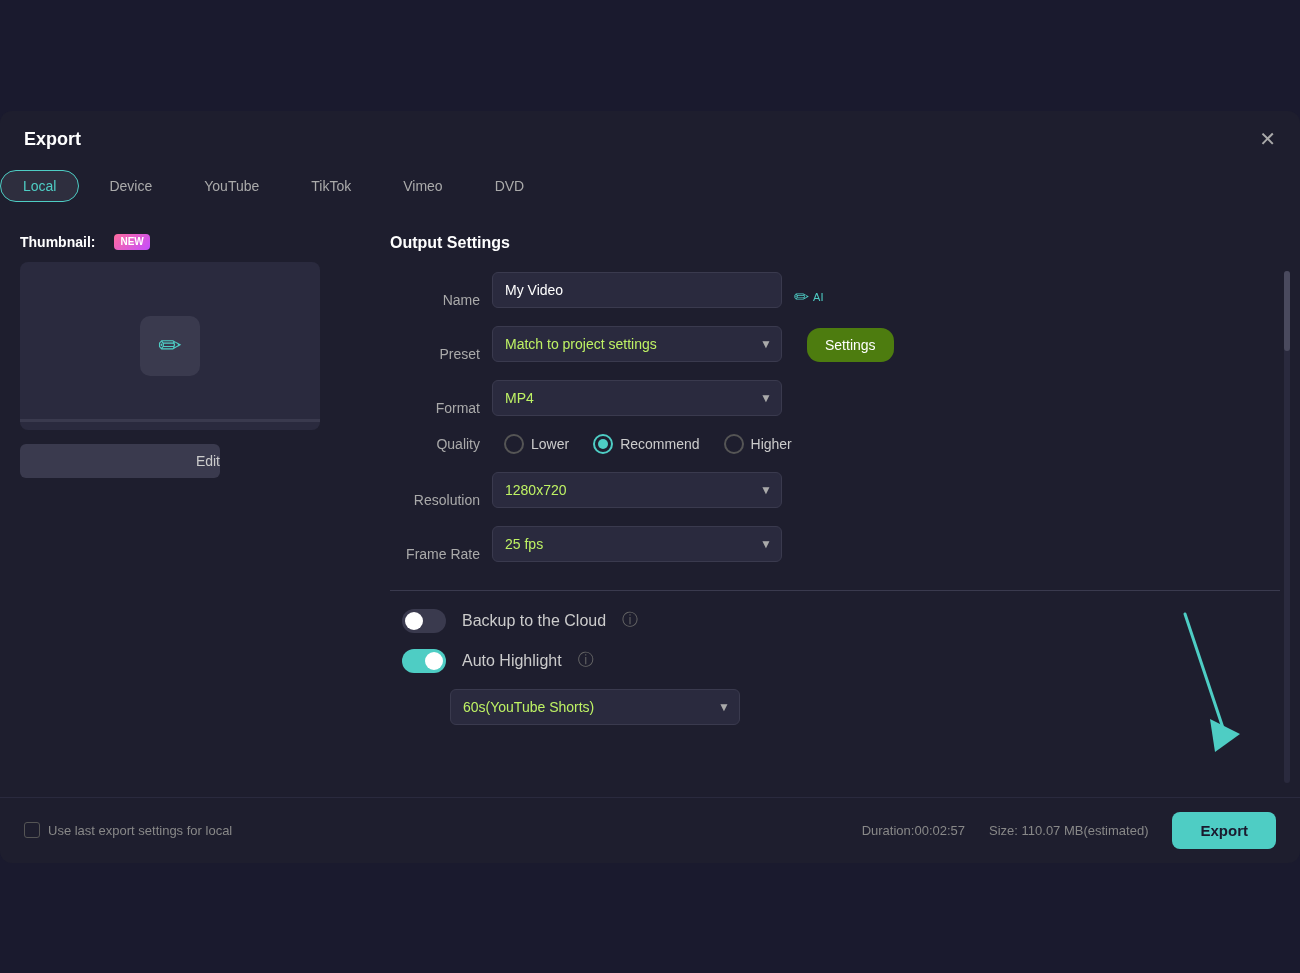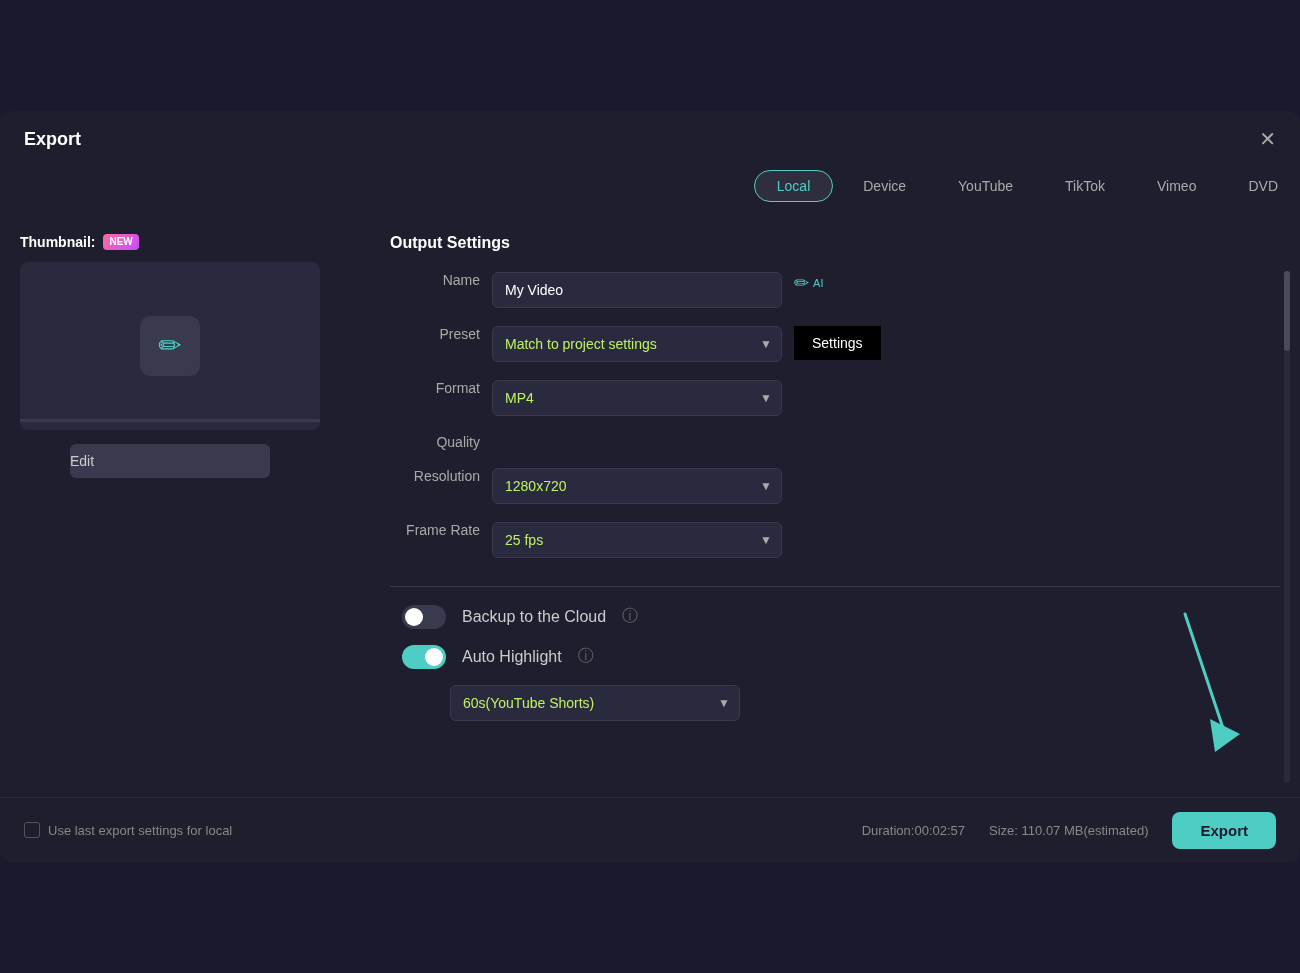--- a/index.html
+++ b/index.html
@@ -36,21 +36,21 @@
     .close-btn {
       color: #aaa;
       font-size: 20px;
       cursor: pointer;
       background: none;
       border: none;
       line-height: 1;
     }
     .tab-bar {
       display: flex;
-      justify-content: flex-end;
+      justify-content: flex-start;
       gap: 8px;
       padding: 8px 0 16px 0;
       flex-shrink: 0;
     }
     .tab {
       padding: 7px 22px;
       border-radius: 20px;
       cursor: pointer;
       font-size: 14px;
       color: #aaa;
@@ -72,21 +72,21 @@
     }
     .left-panel {
       width: 340px;
       flex-shrink: 0;
       display: flex;
       flex-direction: column;
       padding: 16px 0;
     }
     .thumbnail-label {
       display: flex;
-      gap: 8px;
+      gap: 19px;
       margin-bottom: 12px;
     }
     .thumbnail-label-text {
       color: #ffffff;
       font-size: 14px;
       font-weight: 600;
     }
     .new-badge {
       background: linear-gradient(135deg, #ff6b9d, #c44dff);
       color: #fff;
@@ -129,23 +129,22 @@
     }
     .edit-btn {
       width: 200px;
       padding: 9px 0;
       background: #3a3a4e;
       color: #ccc;
       border: none;
       border-radius: 6px;
       font-size: 14px;
       cursor: pointer;
-      text-align: left;
+      text-align: right;
       align-self: flex-start;
-      margin-left: 50px;
     }
     .right-panel {
       flex: 1;
       display: flex;
       flex-direction: column;
       padding: 16px 0 0 10px;
       overflow-y: auto;
     }
     .scrollbar-track {
       width: 6px;
@@ -165,21 +164,21 @@
       top: 0;
     }
     .section-title {
       color: #ffffff;
       font-size: 16px;
       font-weight: 600;
       margin-bottom: 20px;
     }
     .form-row {
       display: flex;
-      align-items: flex-start;
+      align-items: flex-end;
       margin-bottom: 18px;
       gap: 12px;
     }
     .form-label {
       color: #aaa;
       font-size: 14px;
       width: 90px;
       text-align: right;
       flex-shrink: 0;
     }
@@ -229,28 +228,29 @@
     .select-arrow {
       position: absolute;
       right: 10px;
       top: 50%;
       transform: translateY(-50%);
       color: #aaa;
       pointer-events: none;
       font-size: 12px;
     }
     .settings-btn {
-      background: #000000;
+      background: #4d7c0f;
       color: #fff;
       border: none;
-      border-radius: 0;
+      border-radius: 13px;
       padding: 9px 18px;
       font-size: 14px;
       cursor: pointer;
       flex-shrink: 0;
+      margin-left: 13px;
     }
     .quality-row {
       display: flex;
       align-items: center;
       gap: 24px;
       margin-bottom: 18px;
     }
     .quality-label {
       color: #aaa;
       font-size: 14px;
@@ -451,20 +451,36 @@
         <div class="select-wrapper">
           <select class="form-select">
             <option>MP4</option>
           </select>
           <span class="select-arrow">▼</span>
         </div>
       </div>
 
       <div class="quality-row">
         <span class="quality-label">Quality</span>
+        <div class="radio-group">
+          <div class="radio-option">
+            <div class="radio-circle"></div>
+            <span class="radio-text">Lower</span>
+          </div>
+          <div class="radio-option">
+            <div class="radio-circle checked">
+              <div class="radio-inner"></div>
+            </div>
+            <span class="radio-text">Recommend</span>
+          </div>
+          <div class="radio-option">
+            <div class="radio-circle"></div>
+            <span class="radio-text">Higher</span>
+          </div>
+        </div>
       </div>
 
       <div class="form-row">
         <label class="form-label">Resolution</label>
         <div class="select-wrapper">
           <select class="form-select">
             <option>1280x720</option>
           </select>
           <span class="select-arrow">▼</span>
         </div>

